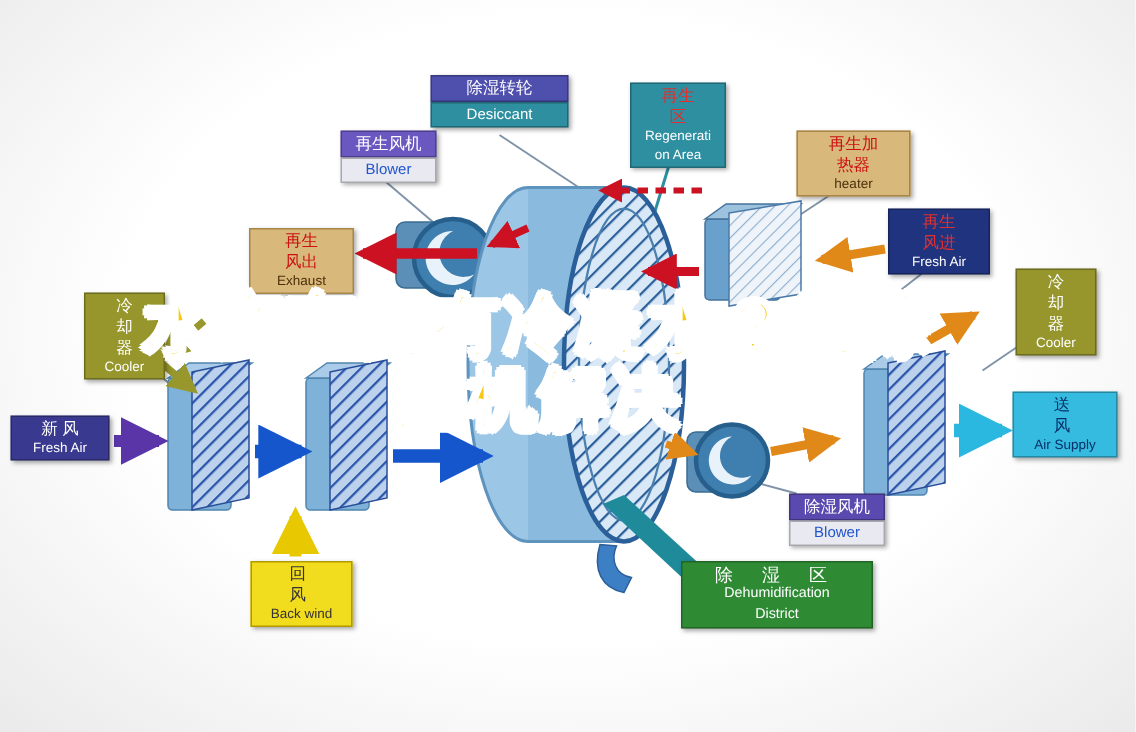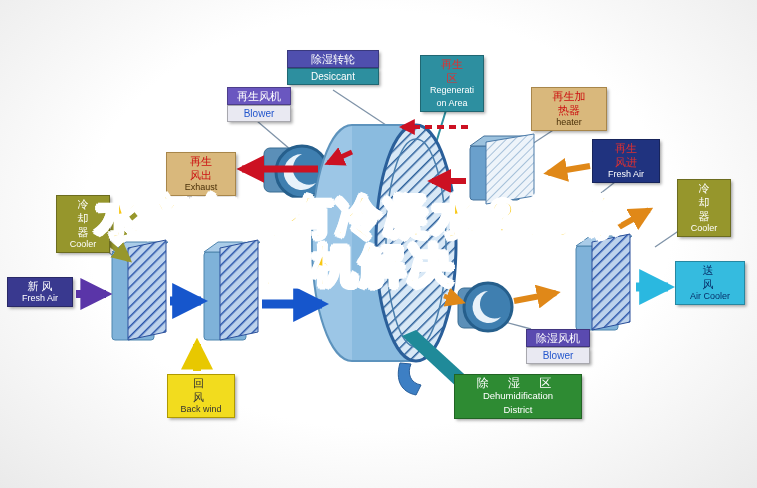--- a/index.html
+++ b/index.html
@@ -225,21 +225,21 @@
     <div class="en">Fresh Air</div>
   </div>
 
   <div class="lbl L-coolerR">
     <div class="zh">冷却器</div>
     <div class="en">Cooler</div>
   </div>
 
   <div class="lbl L-supply">
     <div class="zh">送  风</div>
-    <div class="en">Air Cooler</div>
+    <div class="en">Air Supply</div>
   </div>
 
   <div class="lbl two L-dblower">
     <div class="row zh">除湿风机</div>
     <div class="row en">Blower</div>
   </div>
 
   <div class="lbl L-district">
     <div class="zh">除  湿  区</div>
     <div class="en">Dehumidification</div>

